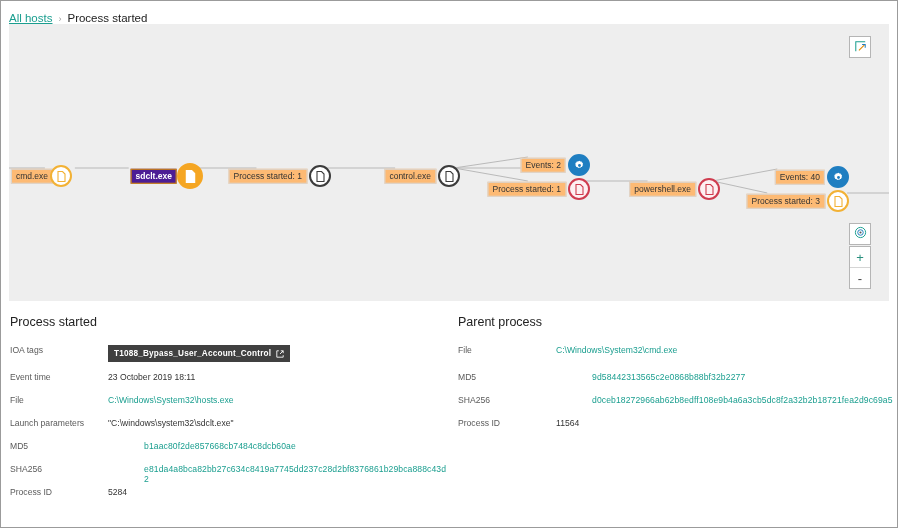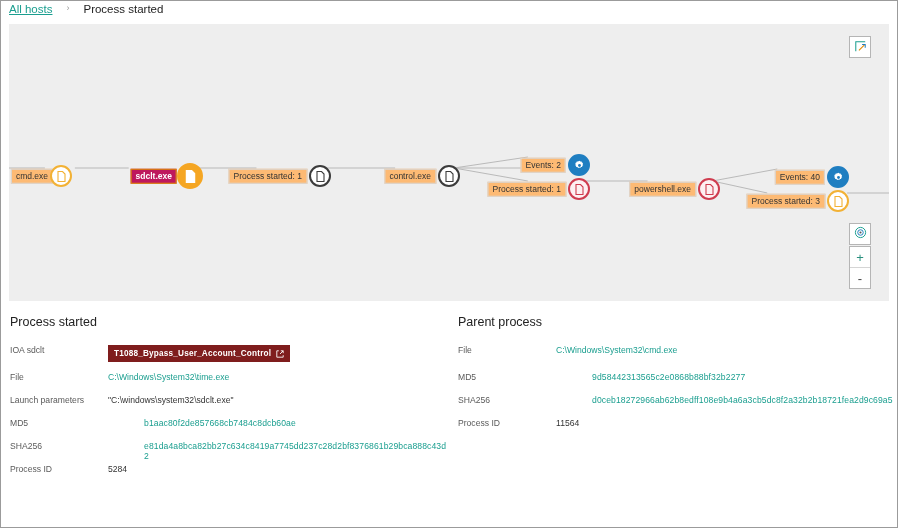--- a/index.html
+++ b/index.html
@@ -24,22 +24,22 @@
     border: 1px solid #9b9b9b;
     background: #ffffff;
     display: flex;
     flex-direction: column;
   }
   
   .breadcrumb {
     height: 21px;
     padding: 2px 0 0 8px;
     display: flex;
-    align-items: flex-start;
-    gap: 14px;
+    align-items: flex-end;
+    gap: 6px;
     font-size: 11.5px;
     flex: 0 0 auto;
   }
   .breadcrumb .crumb-link {
     color: #1a9e8f;
     text-decoration: underline;
     cursor: pointer;
     font-size: 11.5px;
   }
   .breadcrumb .crumb-sep {
@@ -77,21 +77,21 @@
     background: #fdba74;
     border: 1px solid #d8d8d8;
     font-size: 8.5px;
     color: #333333;
     padding: 2px 4px;
     white-space: nowrap;
     line-height: 1;
     transform: translate(-100%, -50%);
   }
   .node-label.tag-orange {
-    background: #be185d;
+    background: #4c1d95;
     border-color: #e09000;
     color: #ffffff;
     font-weight: bold;
   }
   .node {
     position: absolute;
     width: 22px;
     height: 22px;
     border-radius: 50%;
     border: 2px solid #cccccc;
@@ -180,21 +180,21 @@
     padding-top: 2px;
     word-break: break-all;
   }
   .row .val.link { color: #1a9e8f; cursor: pointer; }
   .row .val.mono { color: #1a9e8f; letter-spacing: 0.1px; padding-left: 36px; }
   .row.tall { height: 27px; }
   .ioa-badge {
     display: inline-flex;
     align-items: center;
     gap: 5px;
-    background: #7f1d1d;
+    background: #404040;
     color: #ffffff;
     font-size: 8.2px;
     font-weight: bold;
     padding: 4px 6px;
     cursor: pointer;
     letter-spacing: 0.2px;
   }
   .ioa-badge .ext { display: flex; }
 </style>
 </head>
@@ -335,39 +335,43 @@
       <div class="zb minus">-</div>
     </div>
   </div>
 
   <div class="panels">
 
     <div class="panel left">
       <div class="panel-title">Process started</div>
 
       <div class="row tall">
-        <div class="key">IOA sdclt</div>
+        <div class="key">IOA tags</div>
         <div class="val">
           <span class="ioa-badge">
             <span>T1088_Bypass_User_Account_Control</span>
             <span class="ext">
               <svg width="8" height="8" viewBox="0 0 10 10">
                 <path d="M3.5 1H1v8h8V6.5" fill="none" stroke="#ffffff" stroke-width="1.1"></path>
                 <path d="M6 1h3v3" fill="none" stroke="#ffffff" stroke-width="1.1"></path>
                 <path d="M9 1L5 5" stroke="#ffffff" stroke-width="1.1"></path>
               </svg>
             </span>
           </span>
         </div>
       </div>
 
+      <div class="row">
+        <div class="key">Event time</div>
+        <div class="val">23 October 2019 18:11</div>
+      </div>
 
       <div class="row">
         <div class="key">File</div>
-        <div class="val link">C:\Windows\System32\time.exe</div>
+        <div class="val link">C:\Windows\System32\hosts.exe</div>
       </div>
 
       <div class="row">
         <div class="key">Launch parameters</div>
         <div class="val">"C:\windows\system32\sdclt.exe"</div>
       </div>
 
       <div class="row">
         <div class="key">MD5</div>
         <div class="val mono">b1aac80f2de857668cb7484c8dcb60ae</div>

